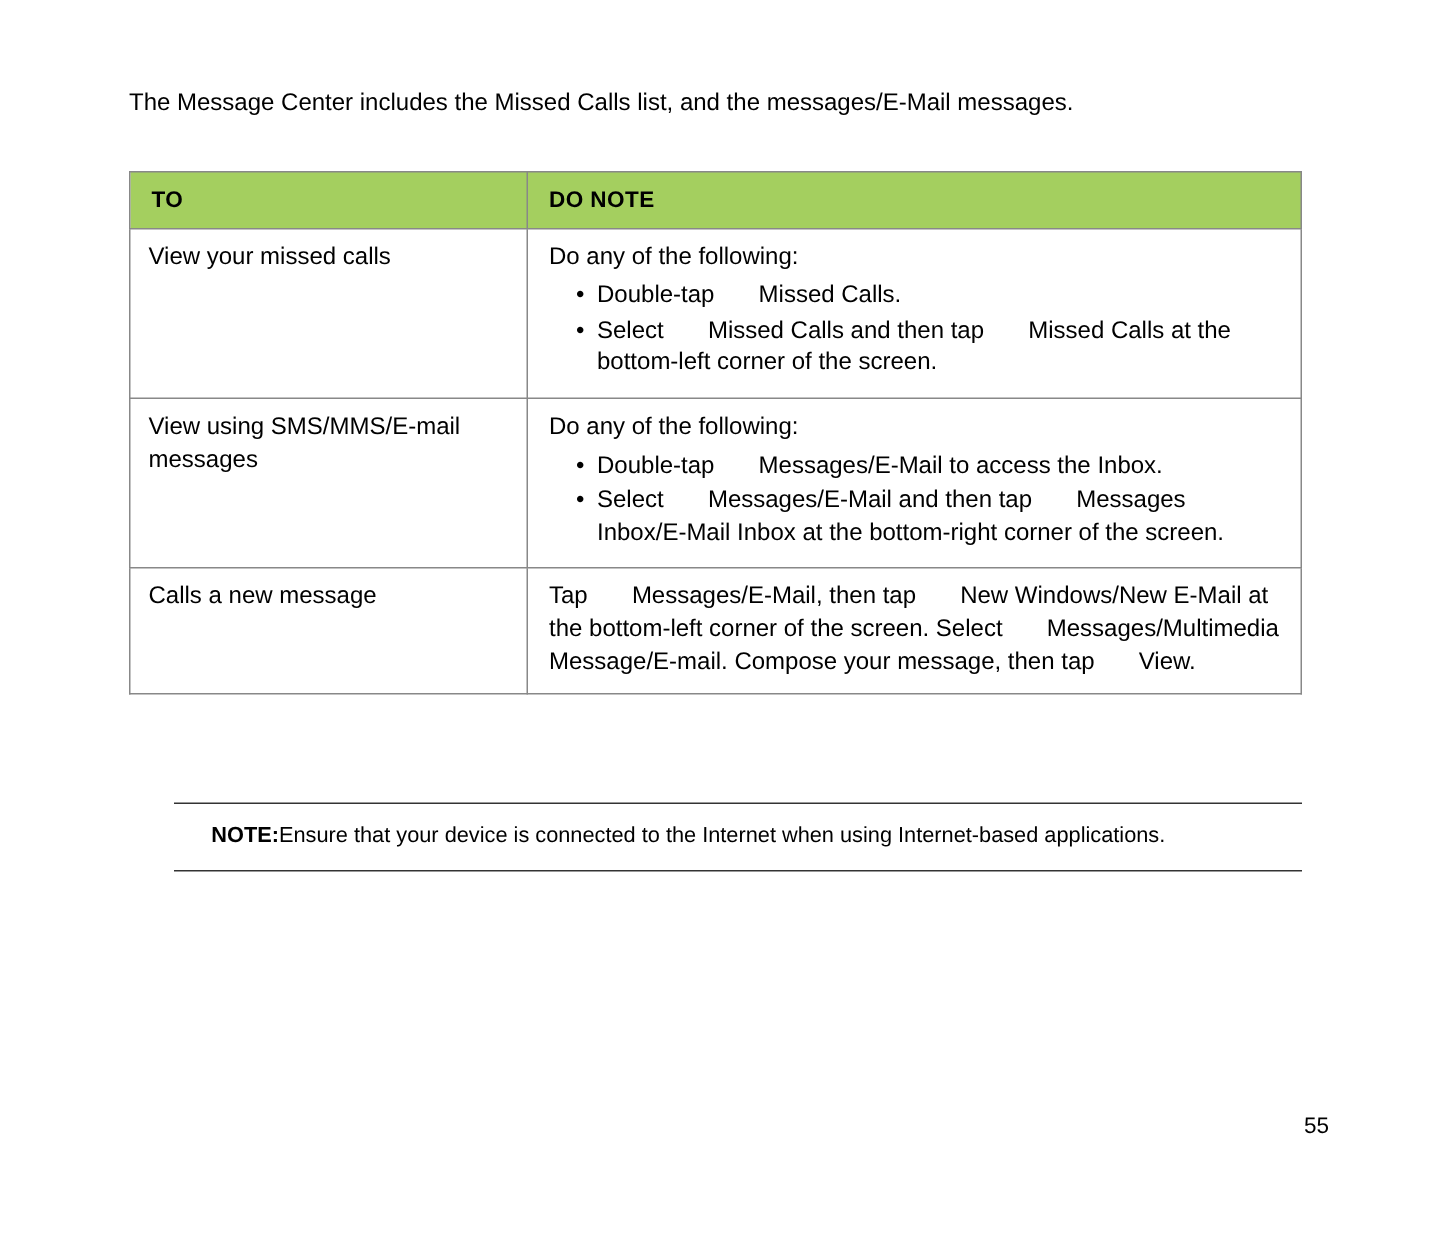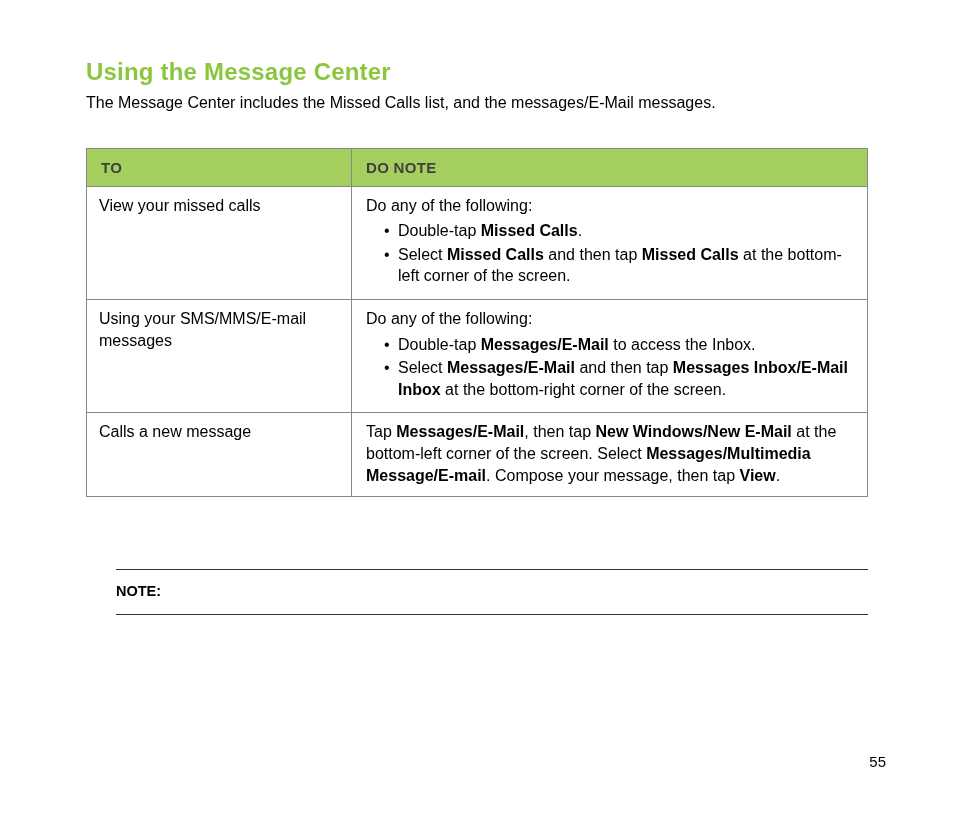--- a/index.html
+++ b/index.html
@@ -27,21 +27,21 @@
     margin: 0 0 34px 0;
     line-height: 1.35;
   }
   table.instr {
     width: 100%;
     border-collapse: collapse;
     font-size: 16px;
   }
   table.instr th {
     background: #a4cf5f;
-    color: #404040;
+    color: #000000;
     text-align: left;
     font-weight: bold;
     padding: 10px 14px;
     border: 1px solid #888;
     font-size: 15px;
     letter-spacing: 0.3px;
   }
   table.instr td {
     border: 1px solid #888;
     vertical-align: top;
@@ -72,40 +72,40 @@
     margin-top: 72px;
   }
   .note-block {
     margin: 30px 0 0 30px;
     border-top: 1px solid #333;
     border-bottom: 1px solid #333;
     padding: 12px 0;
     display: flex;
     font-size: 14.5px;
     line-height: 1.35;
+    text-align: right;
   }
   .note-label {
     font-weight: bold;
     width: 70px;
     flex-shrink: 0;
   }
   .page-number {
     position: absolute;
     right: 68px;
-    bottom: 53px;
+    bottom: 64px;
     font-size: 15px;
   }
-  b { font-weight: bold; }
+  b { font-weight: normal; margin-left: 25px; }
 </style>
 </head>
 <body>
 
 <div class="page">
 
-  <h2 class="section-heading">Using the Message Center</h2>
   <p class="intro">The Message Center includes the Missed Calls list, and the messages/E-Mail messages.</p>
 
   <table class="instr">
     <thead>
       <tr>
         <th>TO</th>
         <th>DO NOTE</th>
       </tr>
     </thead>
     <tbody id="table-body">
@@ -113,21 +113,21 @@
           <td class="col-to">View your missed calls</td>
           <td>
             <div>Do any of the following:</div>
             <ul class="bullets">
               <li>Double-tap <b>Missed Calls</b>.</li>
               <li>Select <b>Missed Calls</b> and then tap <b>Missed Calls</b> at the bottom-left corner of the screen.</li>
             </ul>
           </td>
         </tr>
         <tr>
-          <td class="col-to">Using your SMS/MMS/E-mail messages</td>
+          <td class="col-to">View using SMS/MMS/E-mail messages</td>
           <td>
             <div>Do any of the following:</div>
             <ul class="bullets">
               <li>Double-tap <b>Messages/E-Mail</b> to access the Inbox.</li>
               <li>Select <b>Messages/E-Mail</b> and then tap <b>Messages Inbox/E-Mail Inbox</b> at the bottom-right corner of the screen.</li>
             </ul>
           </td>
         </tr>
         <tr>
           <td class="col-to">Calls a new message</td>
@@ -135,18 +135,19 @@
             <div>Tap <b>Messages/E-Mail</b>, then tap <b>New Windows/New E-Mail</b> at the bottom-left corner of the screen. Select <b>Messages/Multimedia Message/E-mail</b>. Compose your message, then tap <b>View</b>.</div>
           </td>
         </tr>
       </tbody>
   </table>
 
   <div class="section2">
 
     <div class="note-block">
       <div class="note-label"><span>NOTE</span>:</div>
+      <div>Ensure that your device is connected to the Internet when using Internet-based applications.</div>
     </div>
   </div>
 
 </div>
 
 <div class="page-number">55</div>
 
 </body></html>

